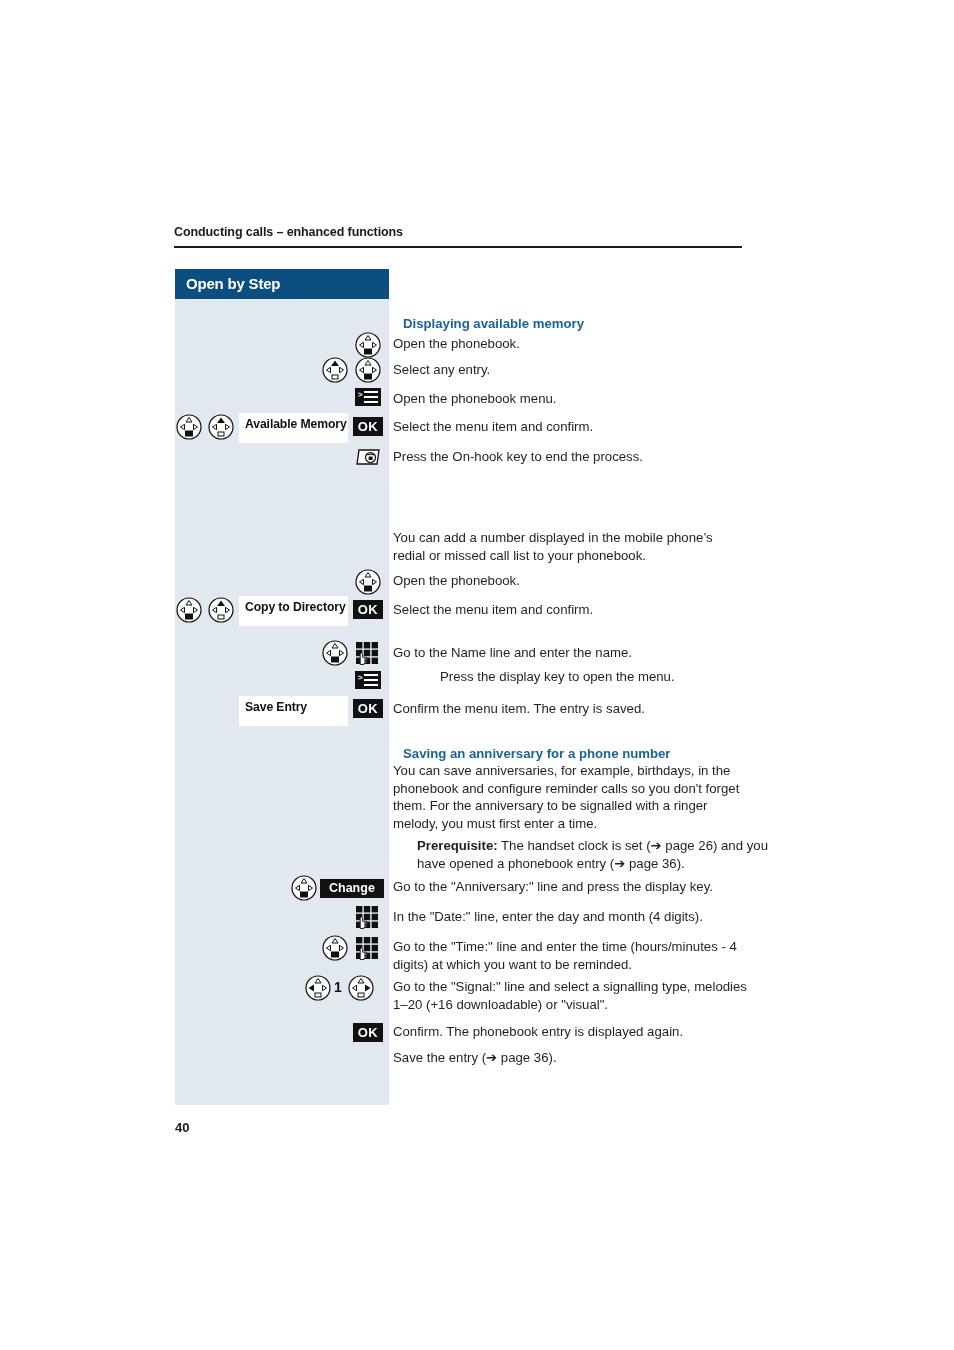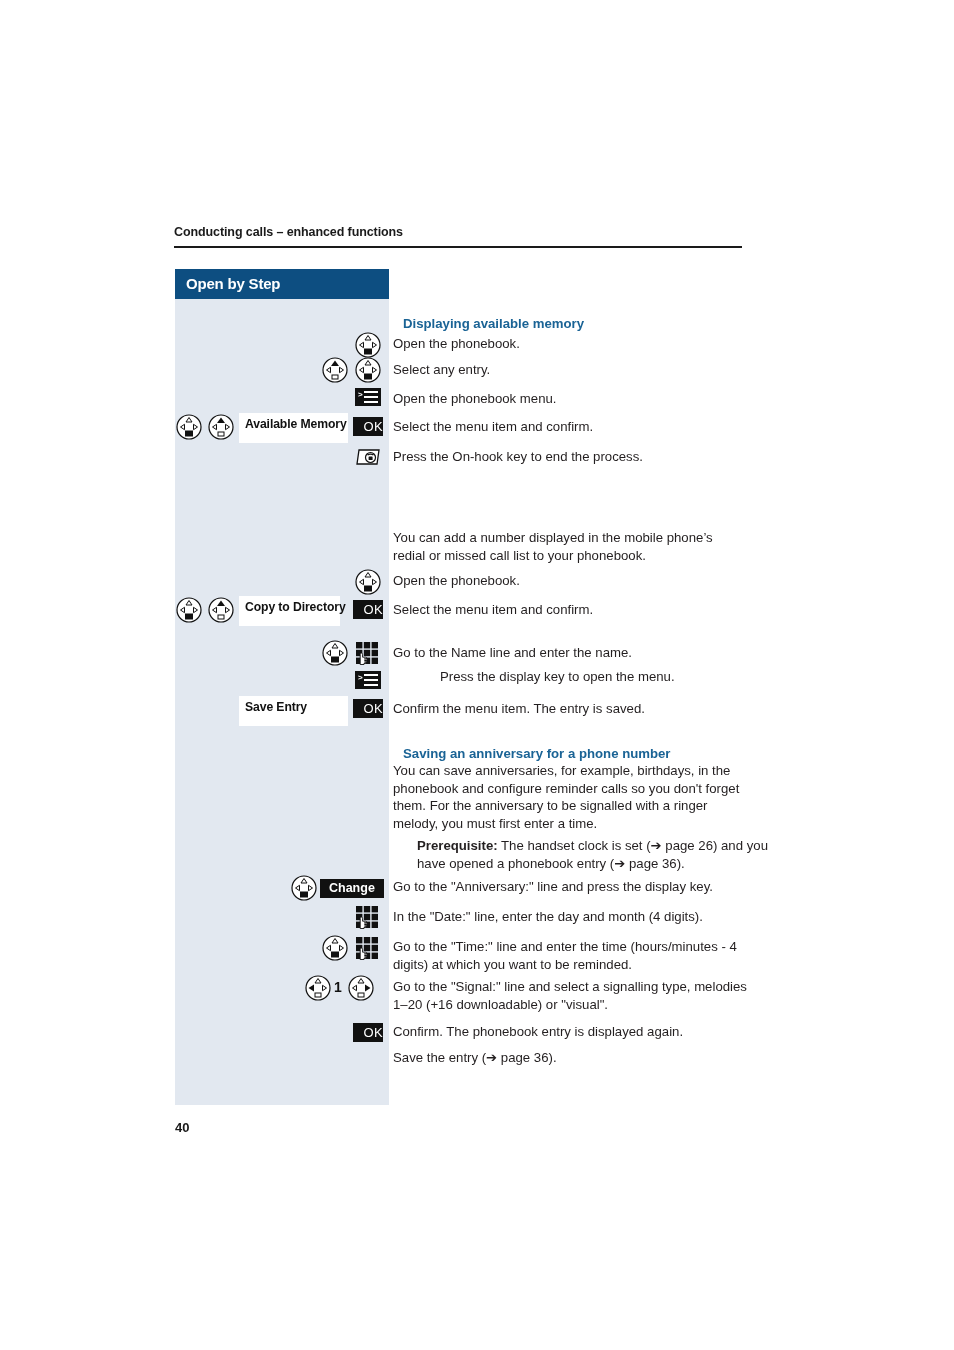--- a/index.html
+++ b/index.html
@@ -136,23 +136,23 @@
     font-size: 8px;
     line-height: 8px;
     font-weight: bold;
   }
 
   
   .okkey {
     background: #111111;
     color: #ffffff;
     font-size: 13px;
-    font-weight: normal;
+    font-weight: bold;
     letter-spacing: 0.4px;
-    text-align: right;
+    text-align: center;
     width: 30px;
     height: 19px;
     line-height: 19px;
     display: block;
   }
 
   
   .softkey {
     background: #111111;
     color: #ffffff;
@@ -315,21 +315,21 @@
   </div>
   <div class="icon-abs" style="left:208px; top:597px;">
     <svg class="navkey" viewBox="0 0 26 26">
       <circle cx="13" cy="13" r="12" fill="#ffffff" stroke="#111111" stroke-width="1.2"></circle>
       <polygon points="13,3.5 17,9 9,9" fill="#111111"></polygon>
       <polygon points="4.5,13 8.5,10.3 8.5,15.7" fill="#ffffff" stroke="#111111" stroke-width="1"></polygon>
       <polygon points="21.5,13 17.5,10.3 17.5,15.7" fill="#ffffff" stroke="#111111" stroke-width="1"></polygon>
       <rect x="10" y="18" width="6" height="4" fill="#ffffff" stroke="#111111" stroke-width="1"></rect>
     </svg>
   </div>
-  <div class="labelbox" style="left:239px; top:596px; width:101px;">
+  <div class="labelbox" style="left:239px; top:596px; width:109px;">
     <span>Copy to Directory</span>
   </div>
   <div class="icon-abs" style="left:353px; top:600px;">
     <span class="okkey">OK</span>
   </div>
   <div class="row step-text" style="top:601px;">Select the menu item and confirm.</div>
 
   <div class="icon-abs" style="left:322px; top:640px;">
     <svg class="navkey" viewBox="0 0 26 26">
       <circle cx="13" cy="13" r="12" fill="#ffffff" stroke="#111111" stroke-width="1.2"></circle>

